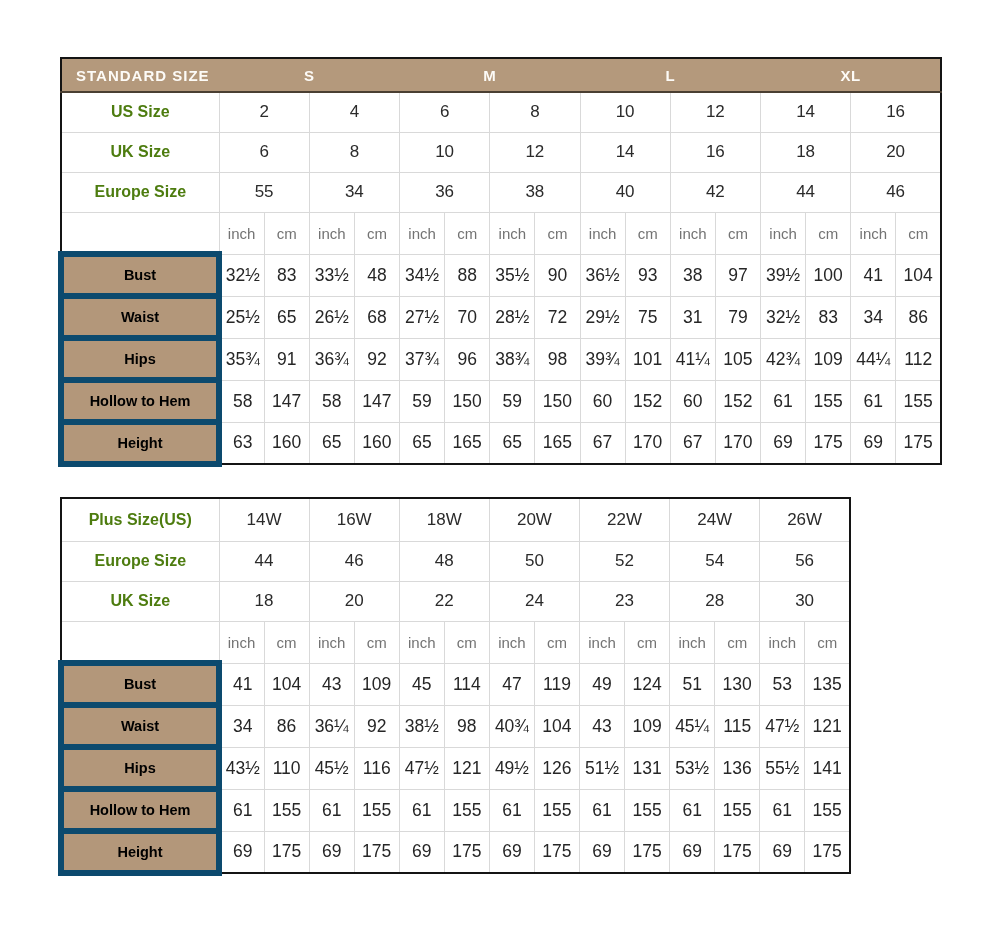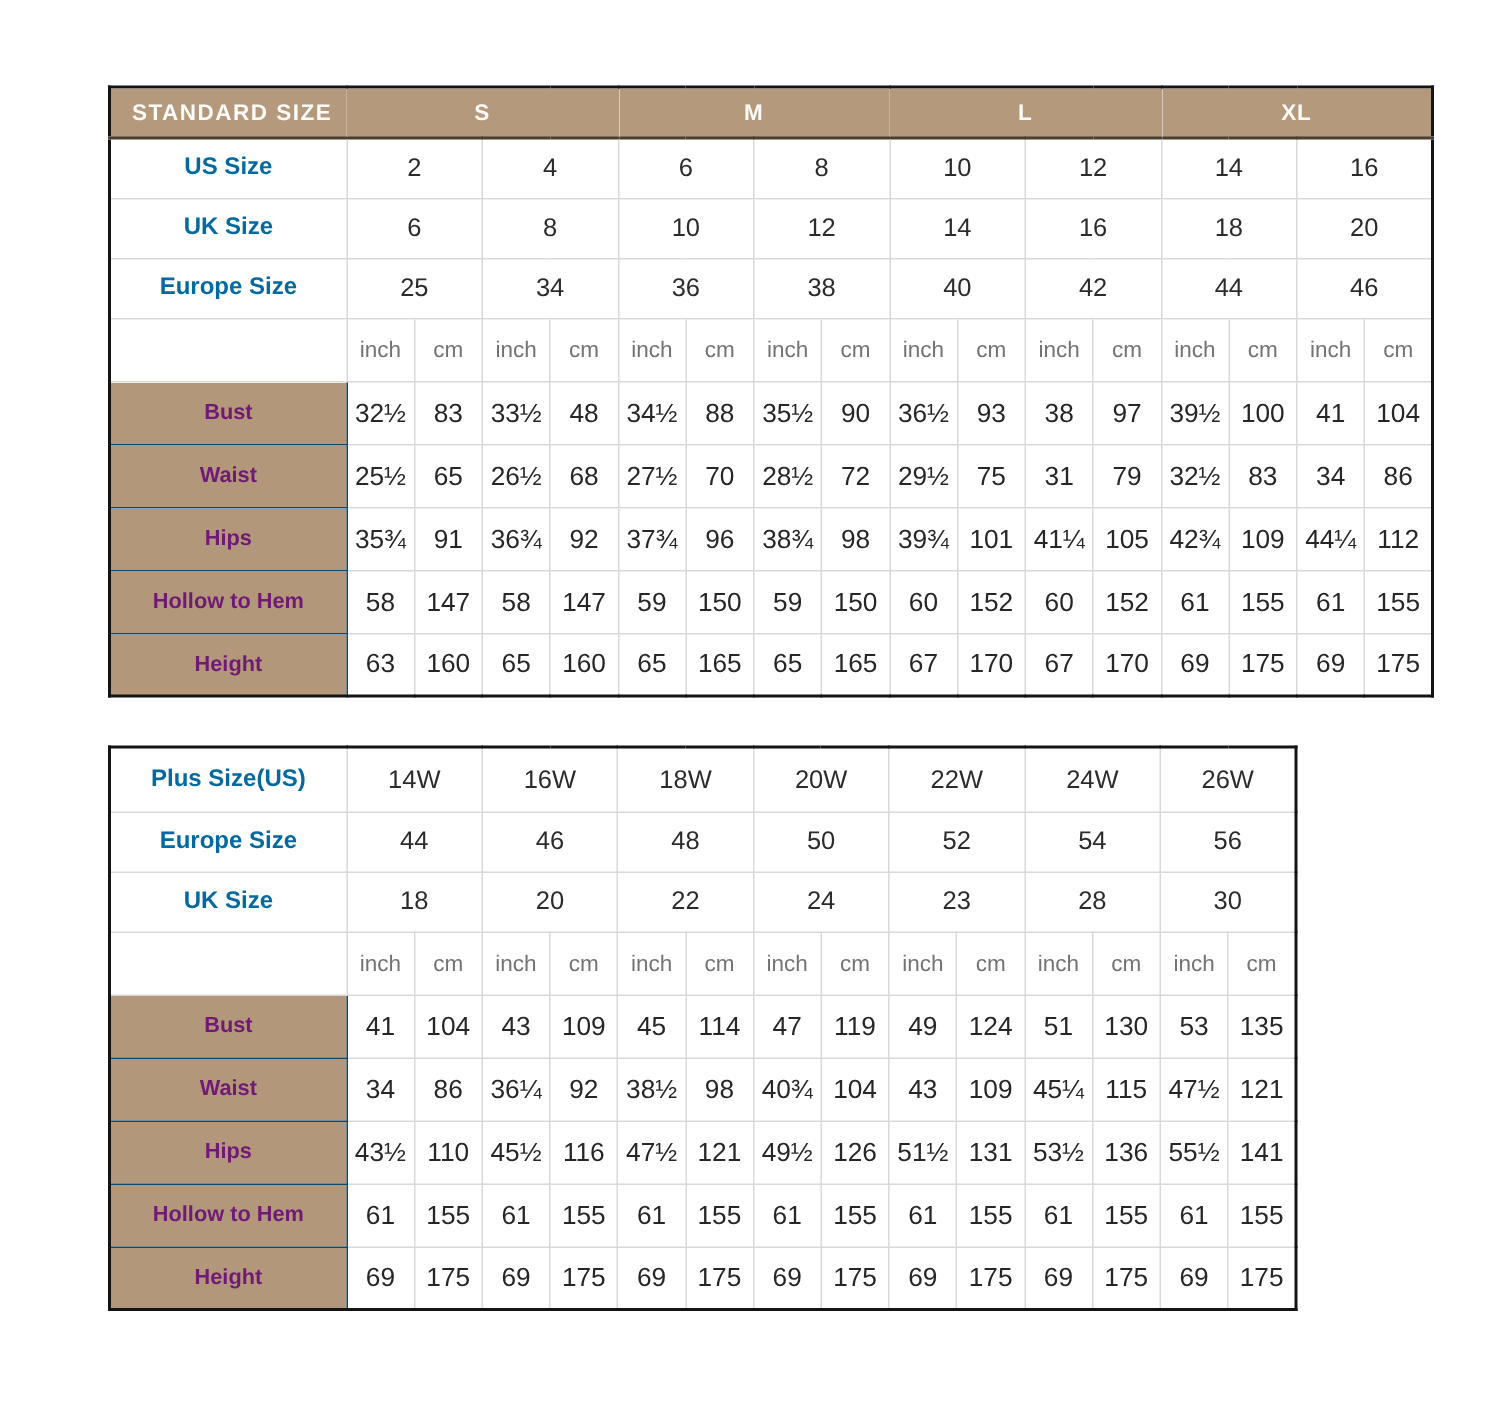--- a/index.html
+++ b/index.html
@@ -9,21 +9,20 @@
     background:#ffffff;
     font-family:"Liberation Sans", sans-serif;
     overflow:hidden;
   }
   table.size-chart{
     position:absolute;
     border-collapse:collapse;
     table-layout:fixed;
     background:#fff;
     border:2px solid var(--border-dark);
-    margin-left:14px;
   }
   #table-standard{left:58px;top:57px;width:884px;}
   #table-plus{left:58px;top:497px;width:793px;padding-left:36px;}
   td,th{
     border:1px solid var(--grid);
     text-align:center;
     vertical-align:middle;
     white-space:nowrap;
     overflow:hidden;
     padding:0;
@@ -41,34 +40,34 @@
     text-align:left;
     padding-left:14px;
     font-size:15px;
     font-weight:bold;
     letter-spacing:1px;
   }
   .row-band td{font-size:15px;font-weight:bold;letter-spacing:.5px;}
   
   .row-size{height:40px;}
   .row-plus{height:43px;}
-  .row-size th,.row-plus th{font-size:16px;font-weight:bold;color:#0369a1;}
+  .row-size th,.row-plus th{font-size:16px;font-weight:bold;color:#4d7c0f;}
   .row-size td,.row-plus td{font-size:17px;color:#2b2b2b;}
   
   .row-units{height:42px;}
   .row-units td{font-size:15px;color:#737373;}
   .row-units th{background:#fff;}
   
   .row-measure{height:42px;}
   .row-measure th{
     background:var(--tan-label);
-    color:#701a75;
+    color:#000000;
     font-size:14.5px;
     font-weight:bold;
-    border:1px solid #0c4a6e;
+    border:6px solid #0c4a6e;
   }
   .row-measure td{font-size:17.5px;color:#262626;}
 </style>
 </head>
 <body>
 
 <div class="page" style="background: rgb(255, 255, 255);">
   <table class="size-chart" id="table-standard">
       <colgroup>
         <col style="width: 158px;">
@@ -114,21 +113,21 @@
           <td colspan="2">8</td>
           <td colspan="2">10</td>
           <td colspan="2">12</td>
           <td colspan="2">14</td>
           <td colspan="2">16</td>
           <td colspan="2">18</td>
           <td colspan="2">20</td>
         </tr>
         <tr class="row-size">
           <th class="label">Europe Size</th>
-          <td colspan="2">25</td>
+          <td colspan="2">55</td>
           <td colspan="2">34</td>
           <td colspan="2">36</td>
           <td colspan="2">38</td>
           <td colspan="2">40</td>
           <td colspan="2">42</td>
           <td colspan="2">44</td>
           <td colspan="2">46</td>
         </tr>
         <tr class="row-units">
           <th class="label"></th>

